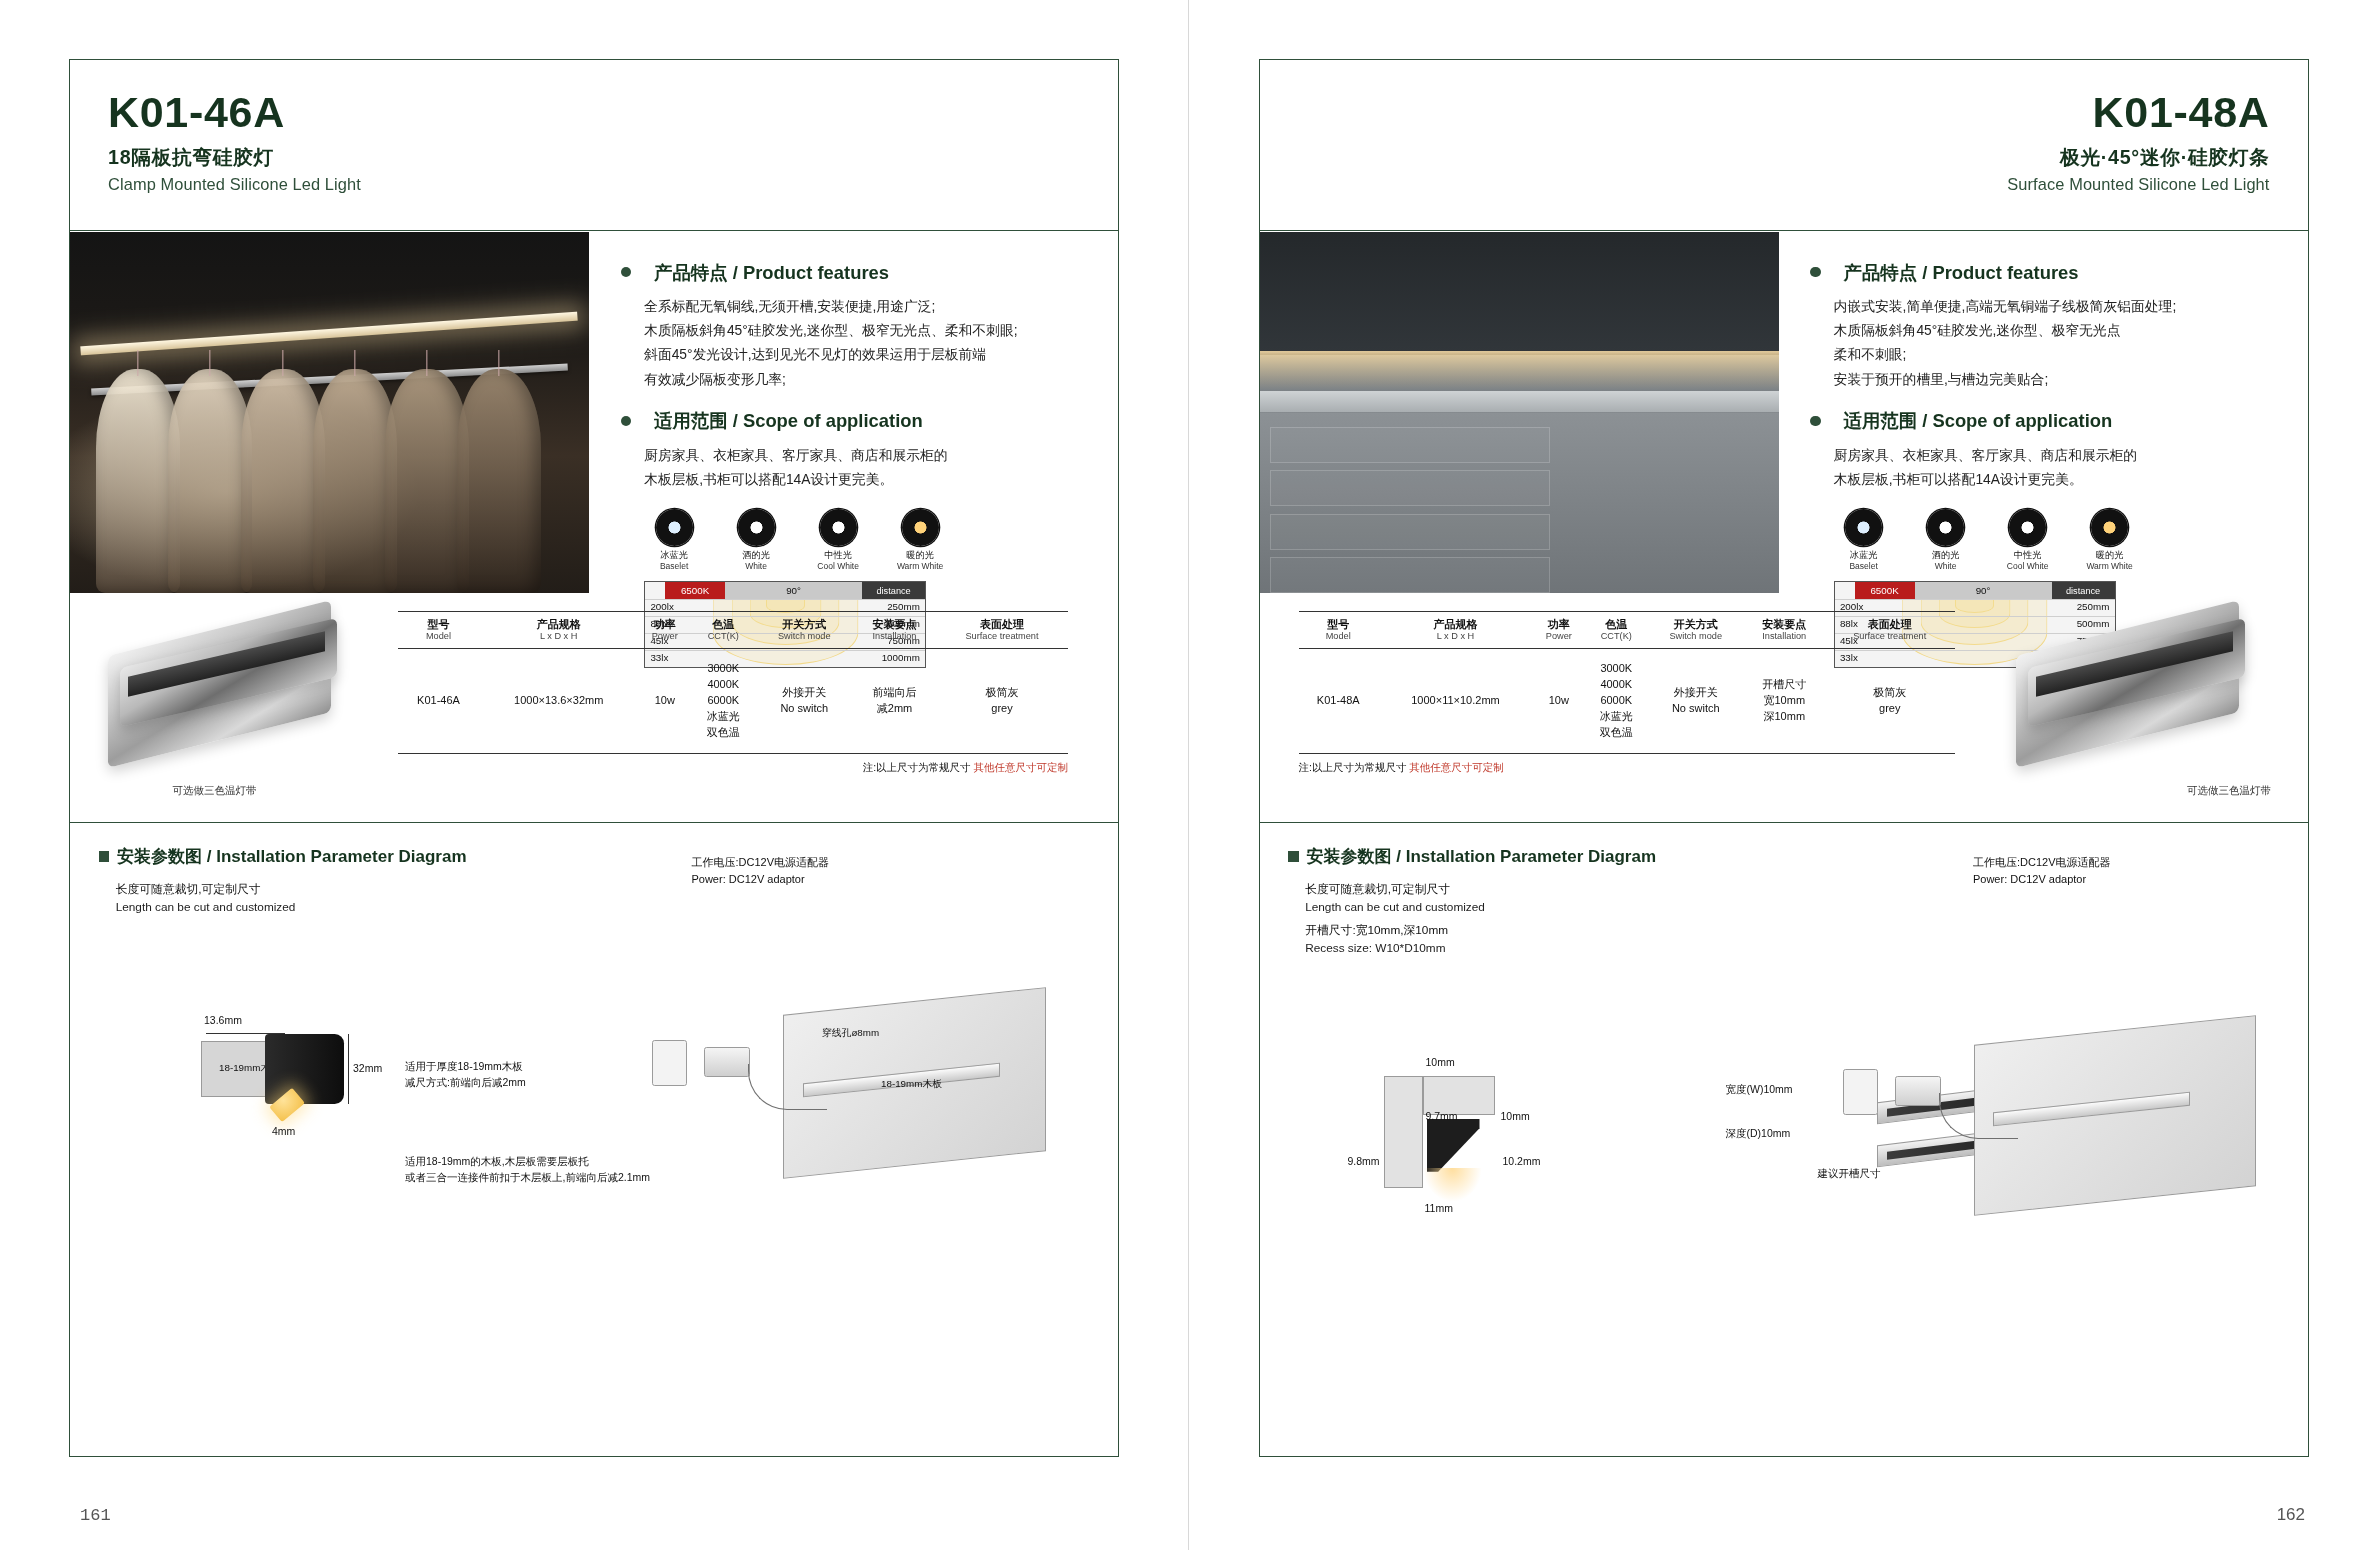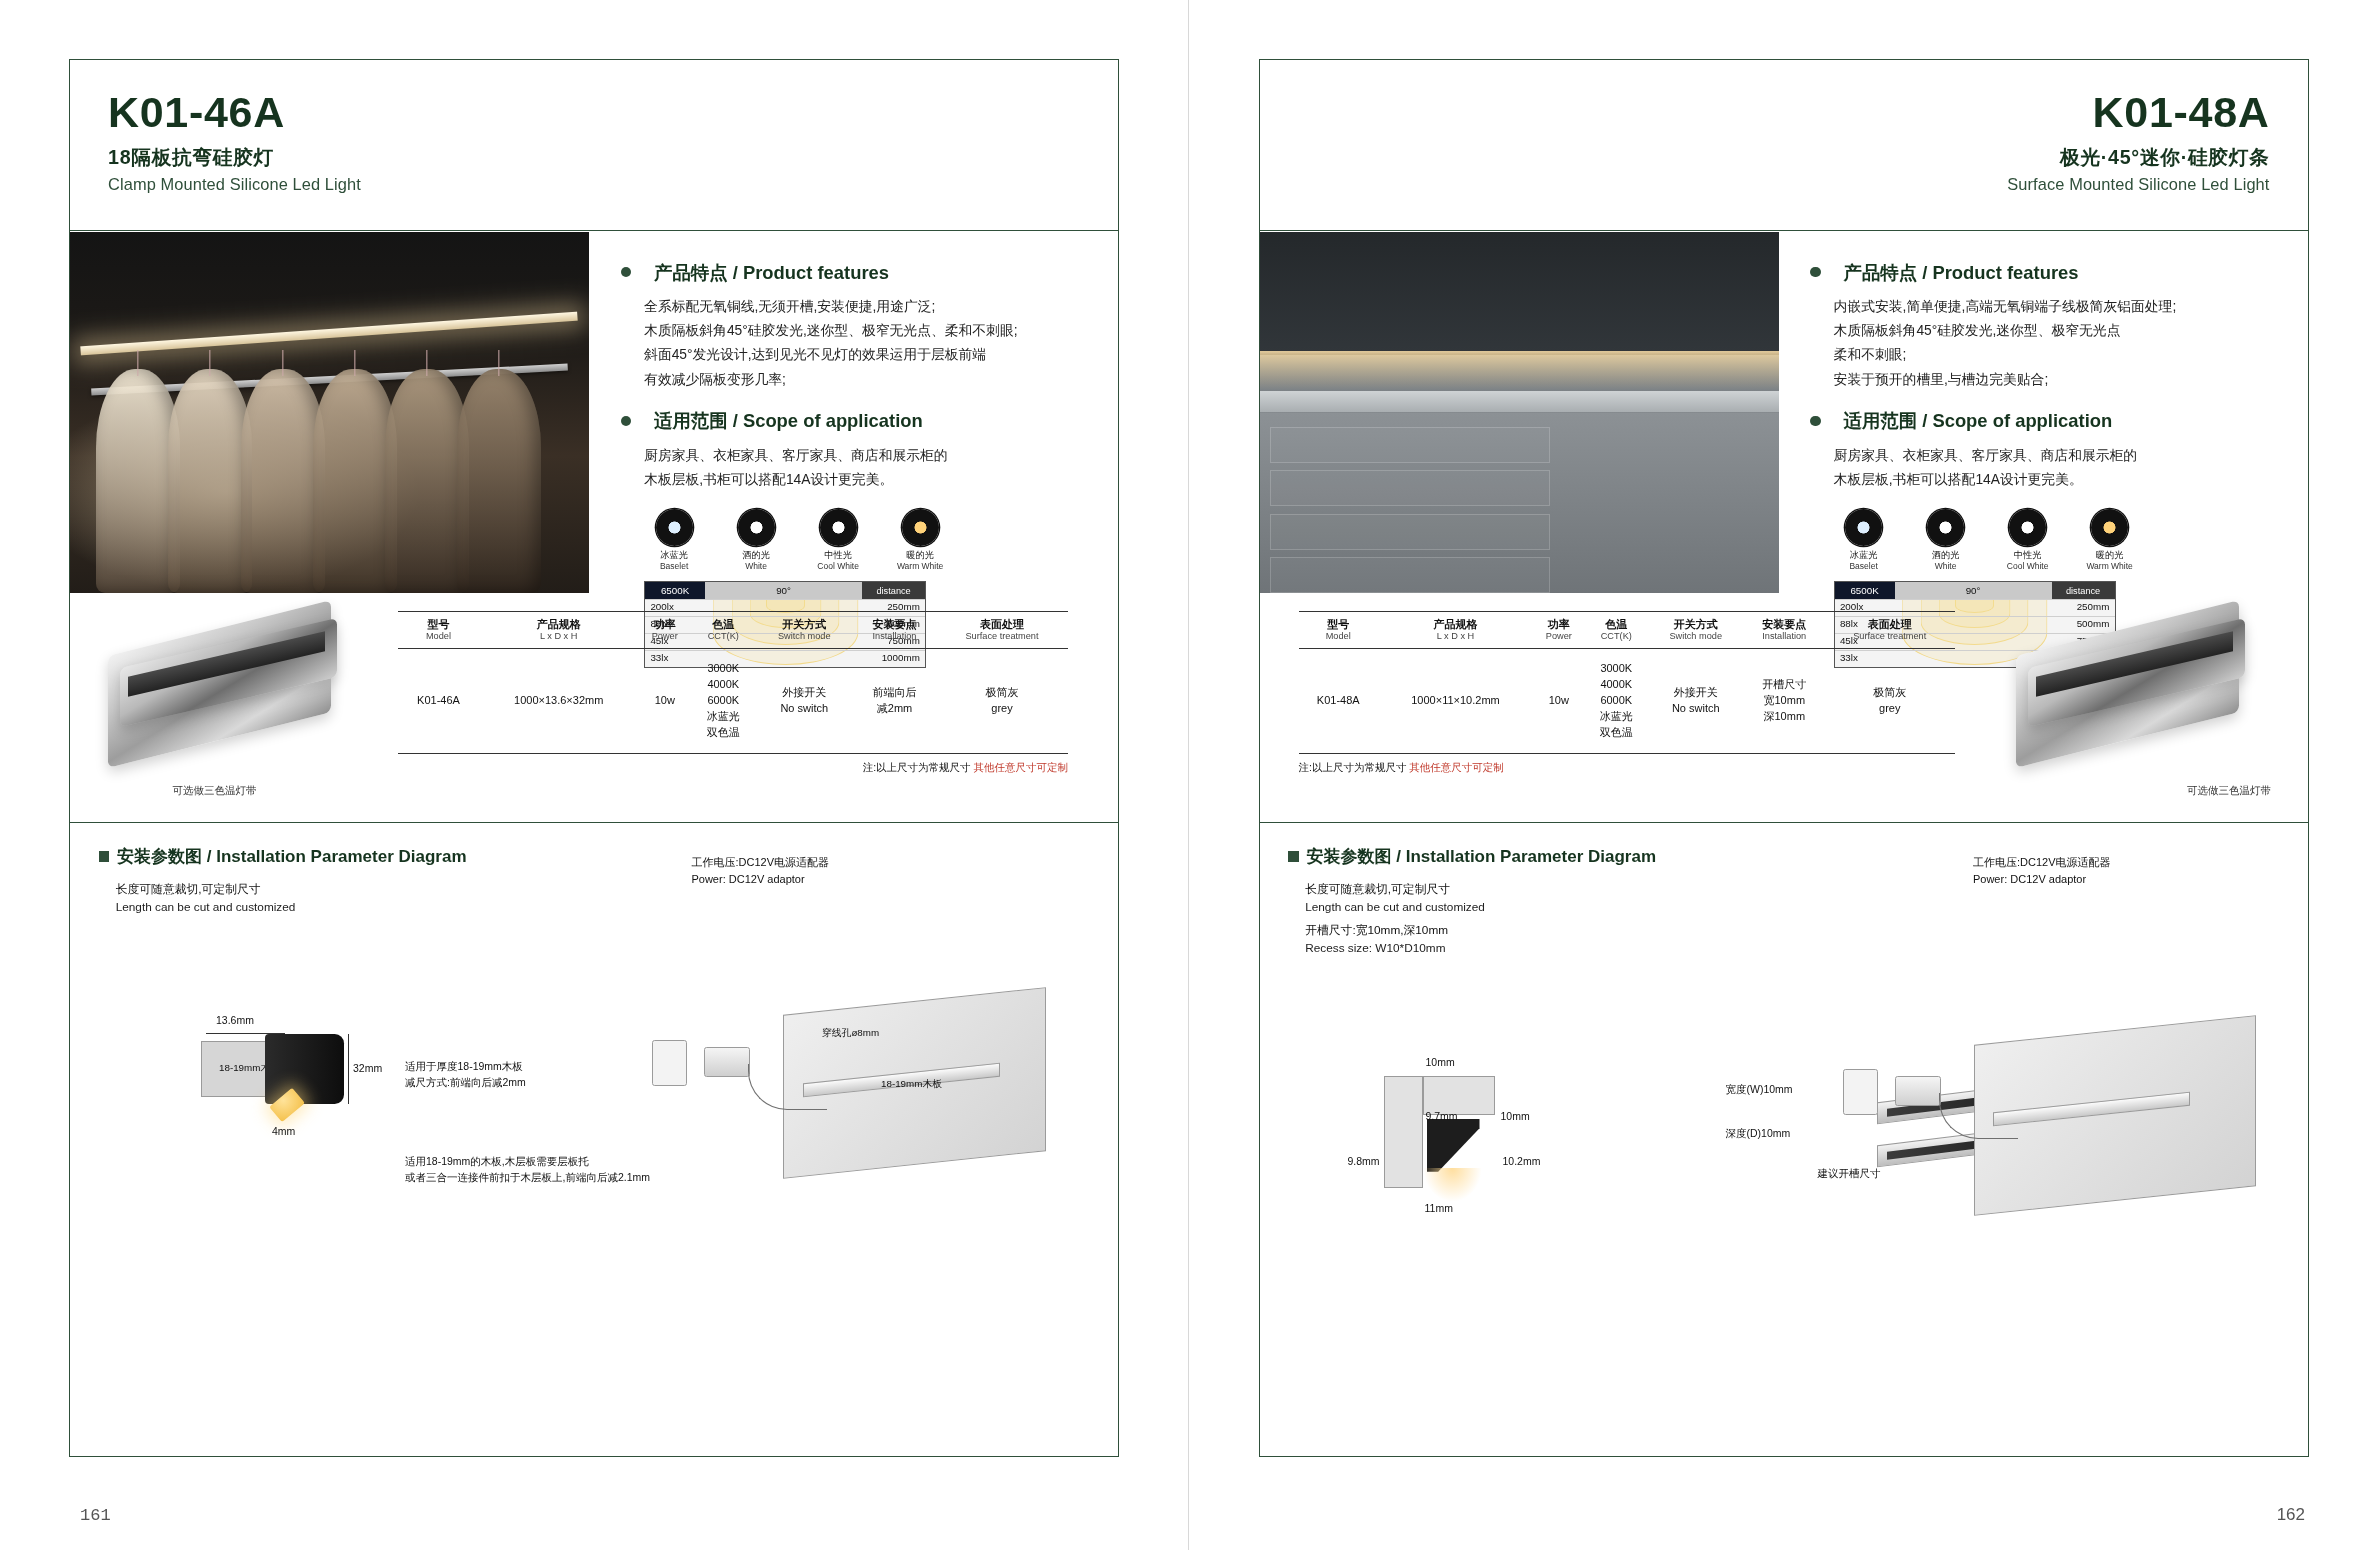--- a/index.html
+++ b/index.html
@@ -149,22 +149,22 @@
   .cct-cn { font-size: 9.2px; color: #111; line-height: 1.25; }
   .cct-en { font-size: 8.5px; color: #333; line-height: 1.25; }
 
   
   .dist {
     margin-left: 23.6px; width: 282px; border: 0.7px solid #555;
     background: #f4f4f4; position: relative;
   }
   .dist-head { display: flex; height: 17px; }
   .dist-k {
-    width: 60px; background: #0f172a; color: #fff; font-size: 9.8px;
-    display: flex; align-items: center; justify-content: center;
+    width: 60px; background: #b91c1c; color: #fff; font-size: 9.8px;
+    display: flex; align-items: center; justify-content: center; margin-left: 20px;
   }
   .dist-angle {
     flex: 1; background: #c9c9c9; color: #111; font-size: 9.8px;
     display: flex; align-items: center; justify-content: center;
   }
   .dist-dd {
     width: 63px; background: #3a3a3a; color: #fff; font-size: 9.2px;
     display: flex; align-items: center; justify-content: center;
   }
   .dist-body { position: relative; height: 68px; }
@@ -531,21 +531,21 @@
         </div>
         <div class="ins-note">长度可随意裁切,可定制尺寸</div>
         <div class="ins-note en">Length can be cut and customized</div>
 
         <div class="power-note">
           <div>工作电压:DC12V电源适配器</div>
           <div>Power: DC12V adaptor</div>
         </div>
 
         <div style="position:relative;height:276px;">
-          <div class="dim" style="left:120px;top:98px;">13.6mm</div>
+          <div class="dim" style="left:108px;top:98px;">13.6mm</div>
           <div class="dim-line" style="left:110px;top:117px;width:79px;height:0.7px;"></div>
           <div class="dwg-wood"></div>
           <div class="dim" style="left:123px;top:146px;font-size:9.8px;">18-19mm木板</div>
           <div class="dwg-silicone"></div>
           <div class="dwg-led"></div>
           <div class="dim" style="left:257px;top:146px;">32mm</div>
           <div class="dim-line" style="left:252px;top:118px;width:0.7px;height:70px;"></div>
           <div class="dim" style="left:176px;top:209px;">4mm</div>
 
           <div class="dim" style="left:309px;top:143px;width:158px;line-height:1.5;">

